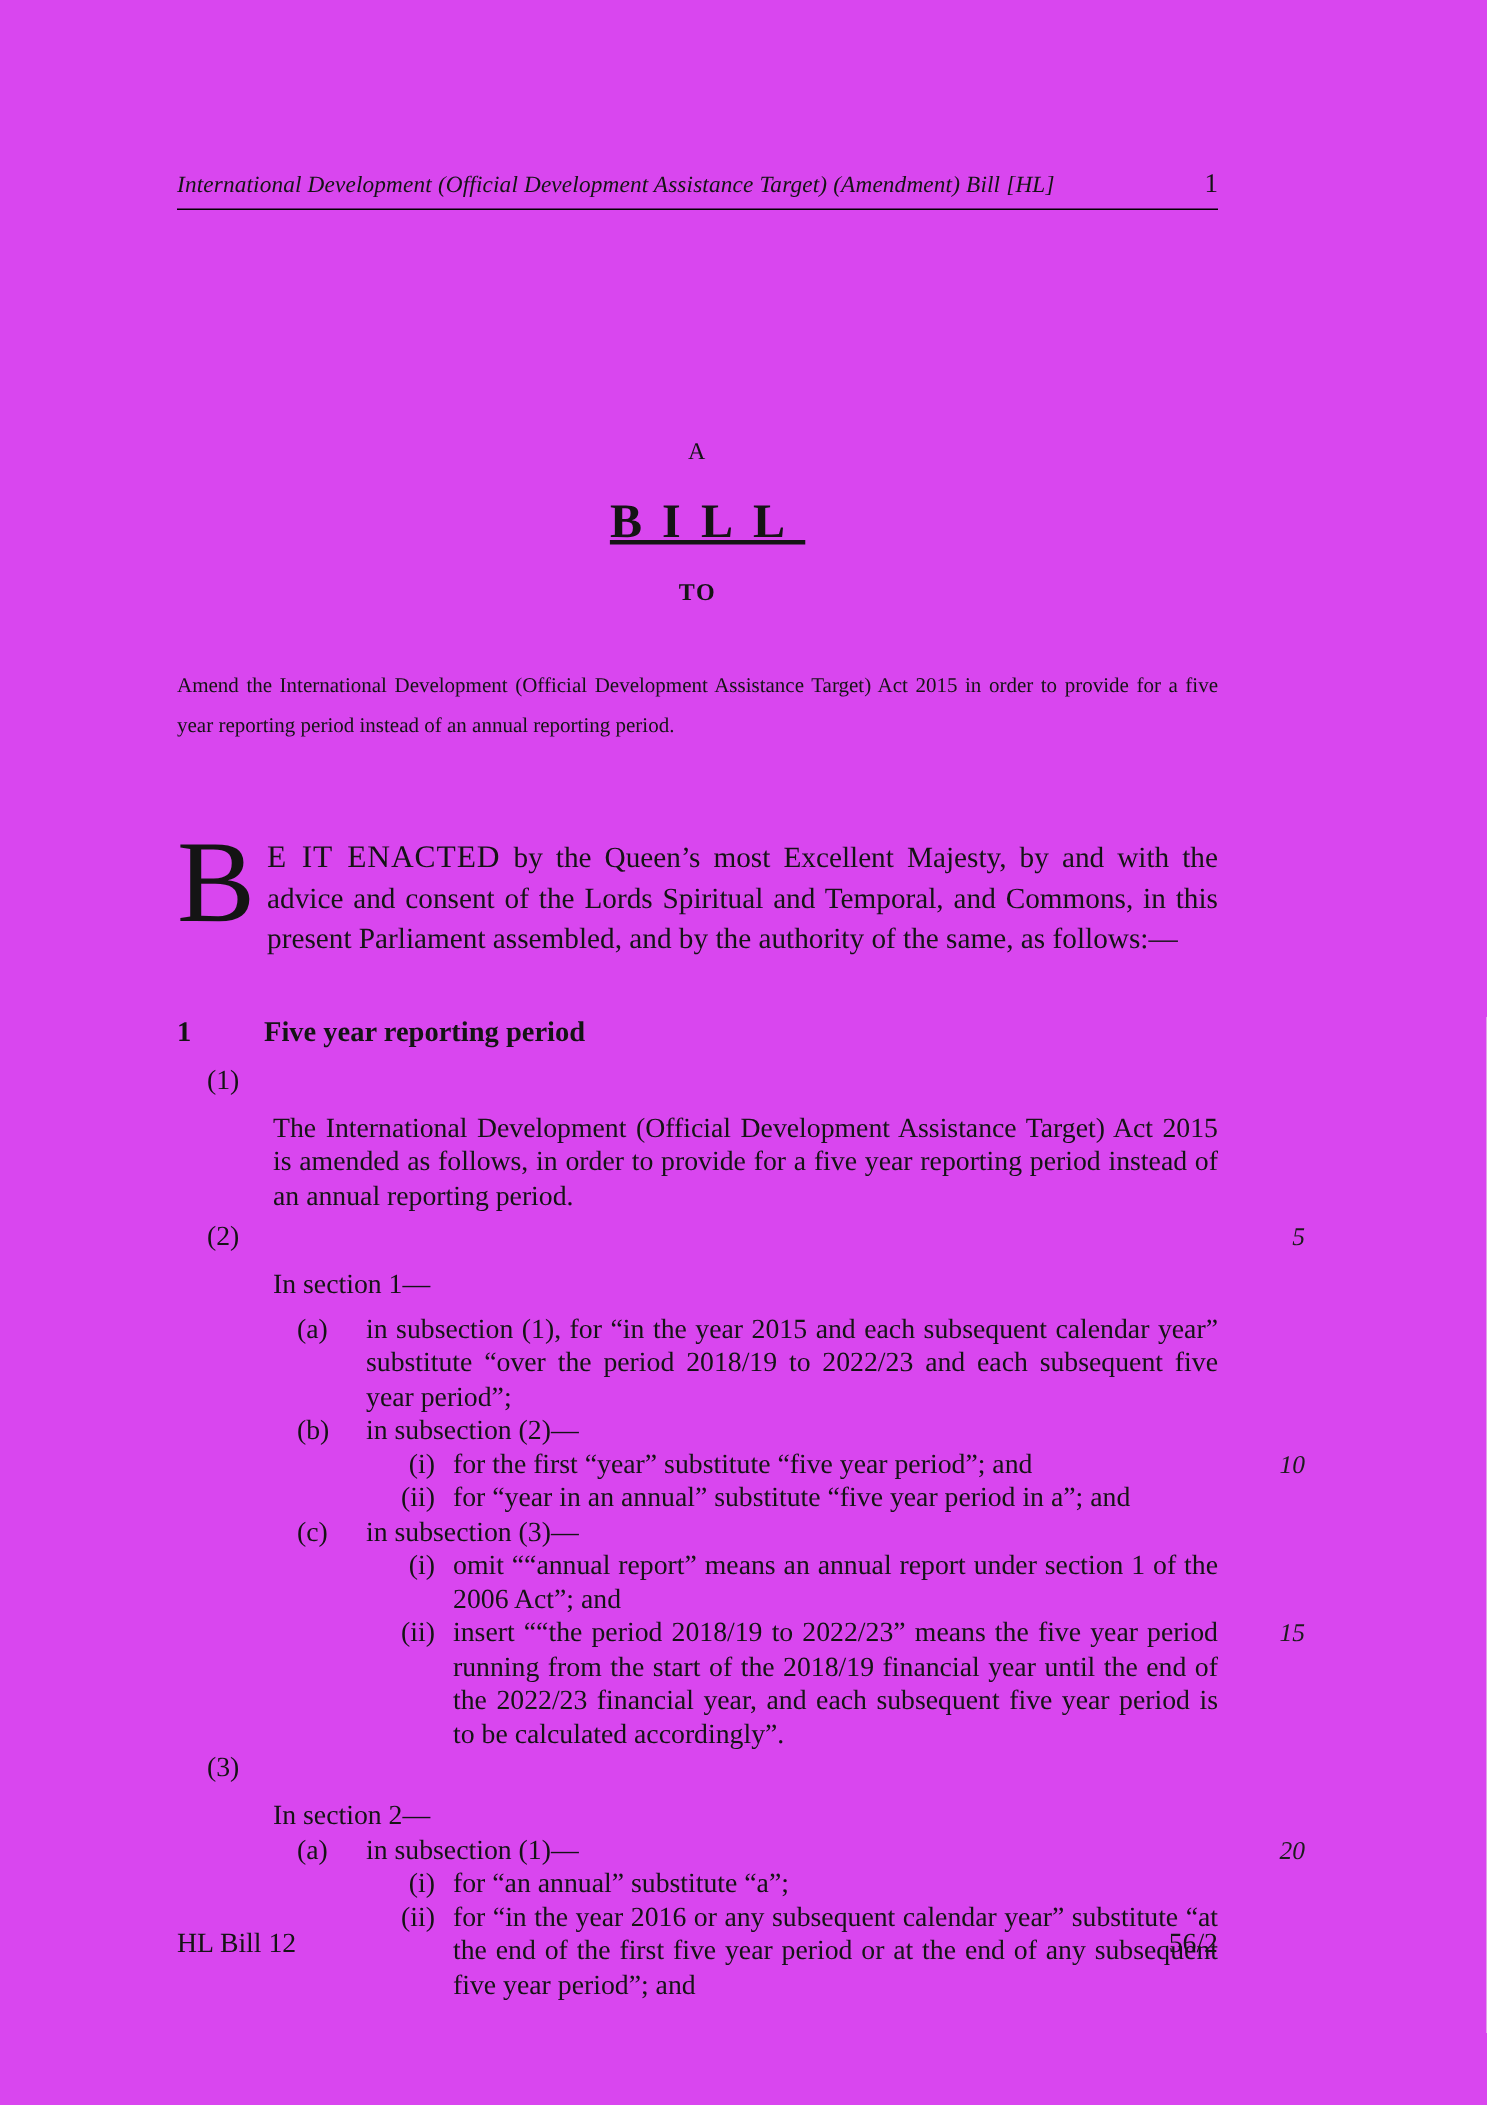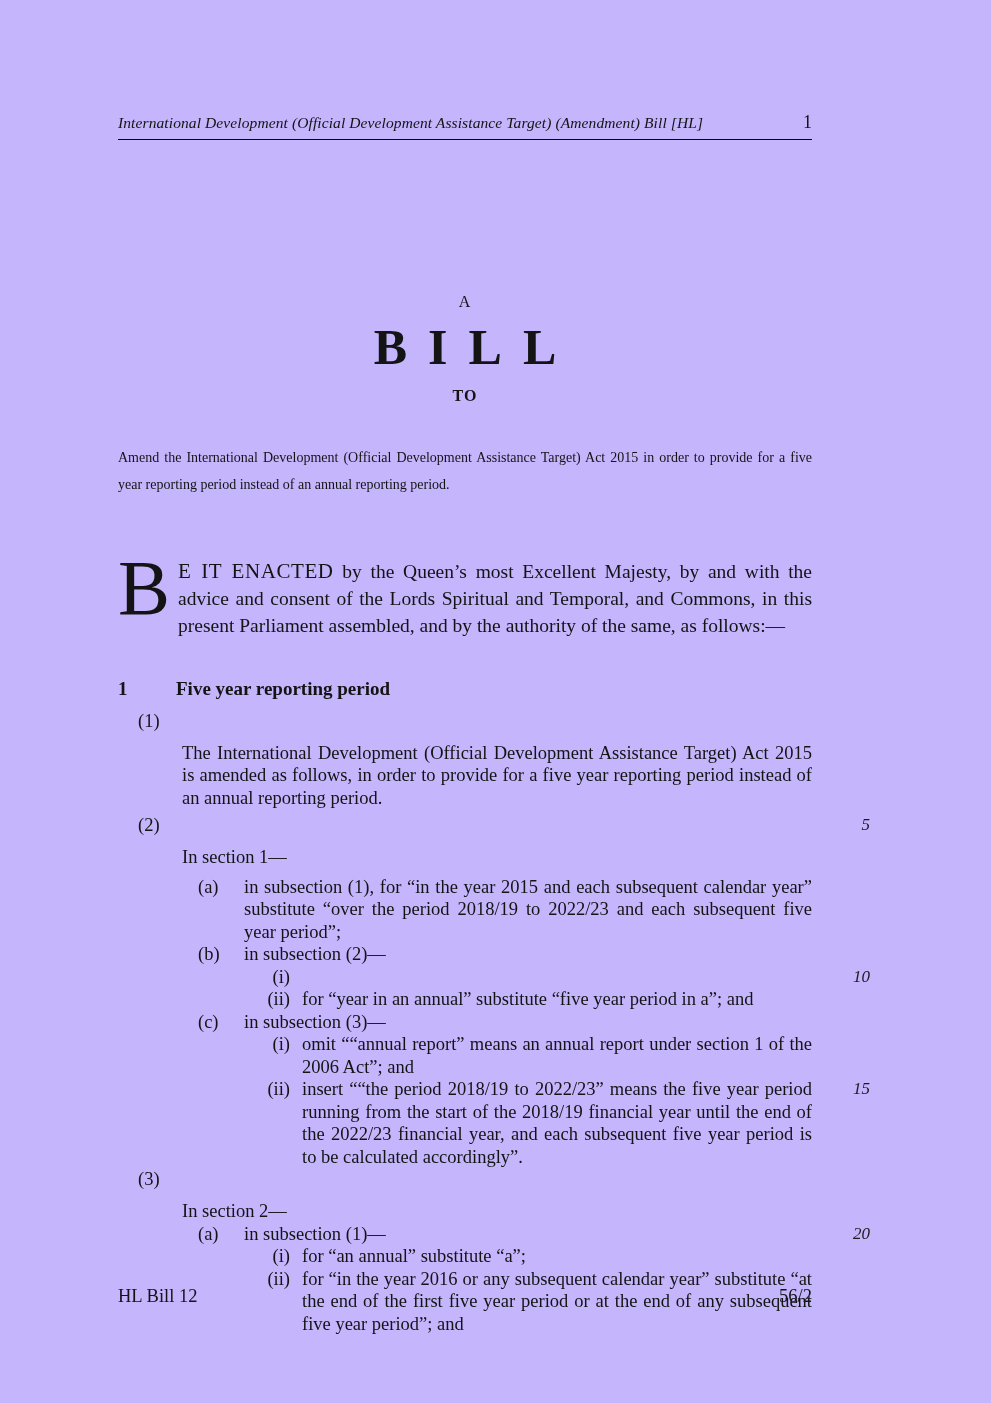--- a/index.html
+++ b/index.html
@@ -1,37 +1,37 @@
 <!DOCTYPE html>
 <html><head>
 <meta charset="utf-8">
 <style>
   html,body{margin:0;padding:0;background:#e8e8e8;}
   .page{
     position:relative;
     width:991px;height:1403px;
-    background:#c4b5fd;
+    background:#d946ef;
     font-family:"Liberation Serif", serif;
     color:#141414;
     overflow:hidden;
   }
   
   .header-row{
     position:absolute;left:118px;top:112px;width:694px;
     display:flex;justify-content:space-between;align-items:baseline;
   }
   .running-title{font-style:italic;font-size:15.5px;letter-spacing:.1px;}
   .page-number{font-size:18px;}
   .header-rule{position:absolute;left:118px;top:139px;width:694px;border-top:1.6px solid #000;}
   
   .title-block{position:absolute;left:118px;top:293px;width:694px;text-align:center;}
   .a-label{font-size:16px;letter-spacing:1px;}
   .bill-title{
-    margin-top:11px;font-size:50px;font-weight:bold;
-    letter-spacing:.42em;text-indent:.42em;line-height:50px;
+    margin-top:11px;font-size:32px;font-weight:bold;
+    letter-spacing:.42em;text-indent:.42em;line-height:50px;text-decoration:underline;
   }
   .to-label{margin-top:15px;font-size:16px;letter-spacing:1px;font-weight:bold;}
   
   .long-title{
     position:absolute;left:118px;top:444px;width:694px;
     font-size:14px;line-height:27px;text-align:justify;
   }
   
   .enacting{
     position:absolute;left:118px;top:558px;width:694px;
@@ -118,20 +118,21 @@
           <span class="lb">(a)</span>
           <span class="txt">in subsection (1), for “in the year 2015 and each subsequent calendar year” substitute “over the period 2018/19 to 2022/23 and each subsequent five year period”;</span>
         </div>
 
         <div class="row l2">
           <span class="lb">(b)</span>
           <span class="txt">in subsection (2)—</span>
         </div>
         <div class="row l3">
           <span class="lb">(i)</span>
+          <span class="txt">for the first “year” substitute “five year period”; and</span>
           <span class="lineno">10</span>
         </div>
         <div class="row l3">
           <span class="lb">(ii)</span>
           <span class="txt">for “year in an annual” substitute “five year period in a”; and</span>
         </div>
 
         <div class="row l2">
           <span class="lb">(c)</span>
           <span class="txt">in subsection (3)—</span>

